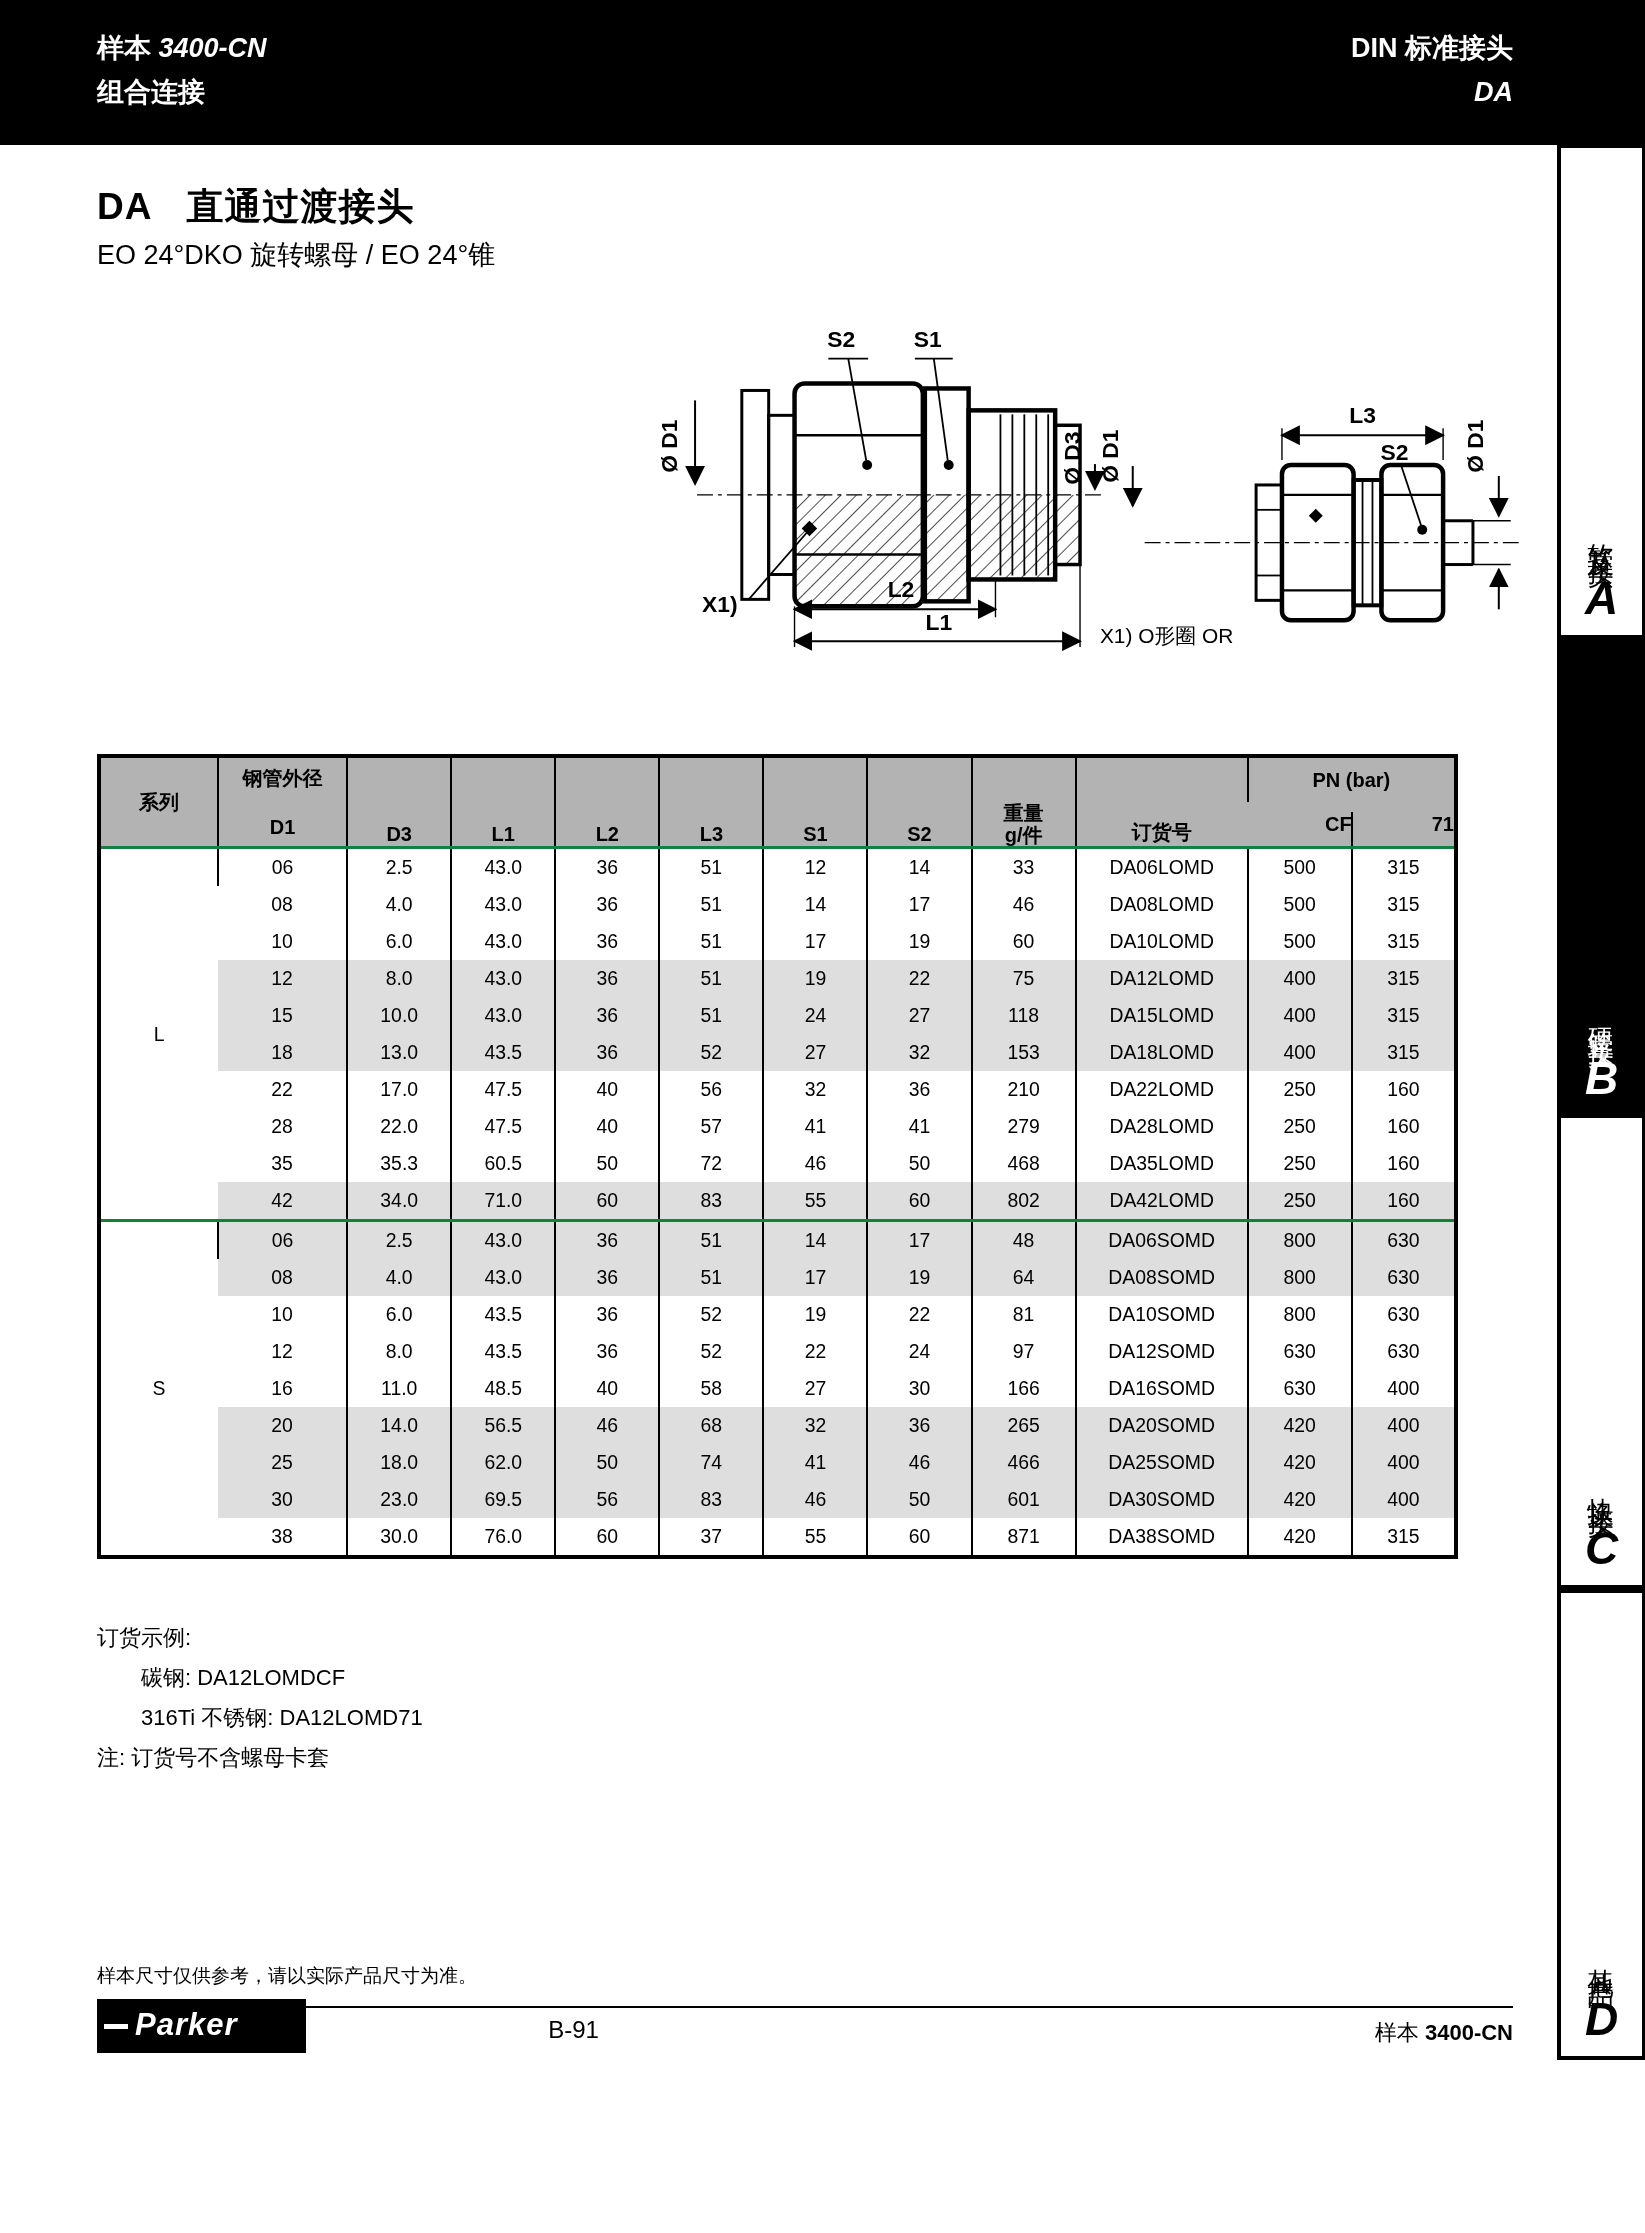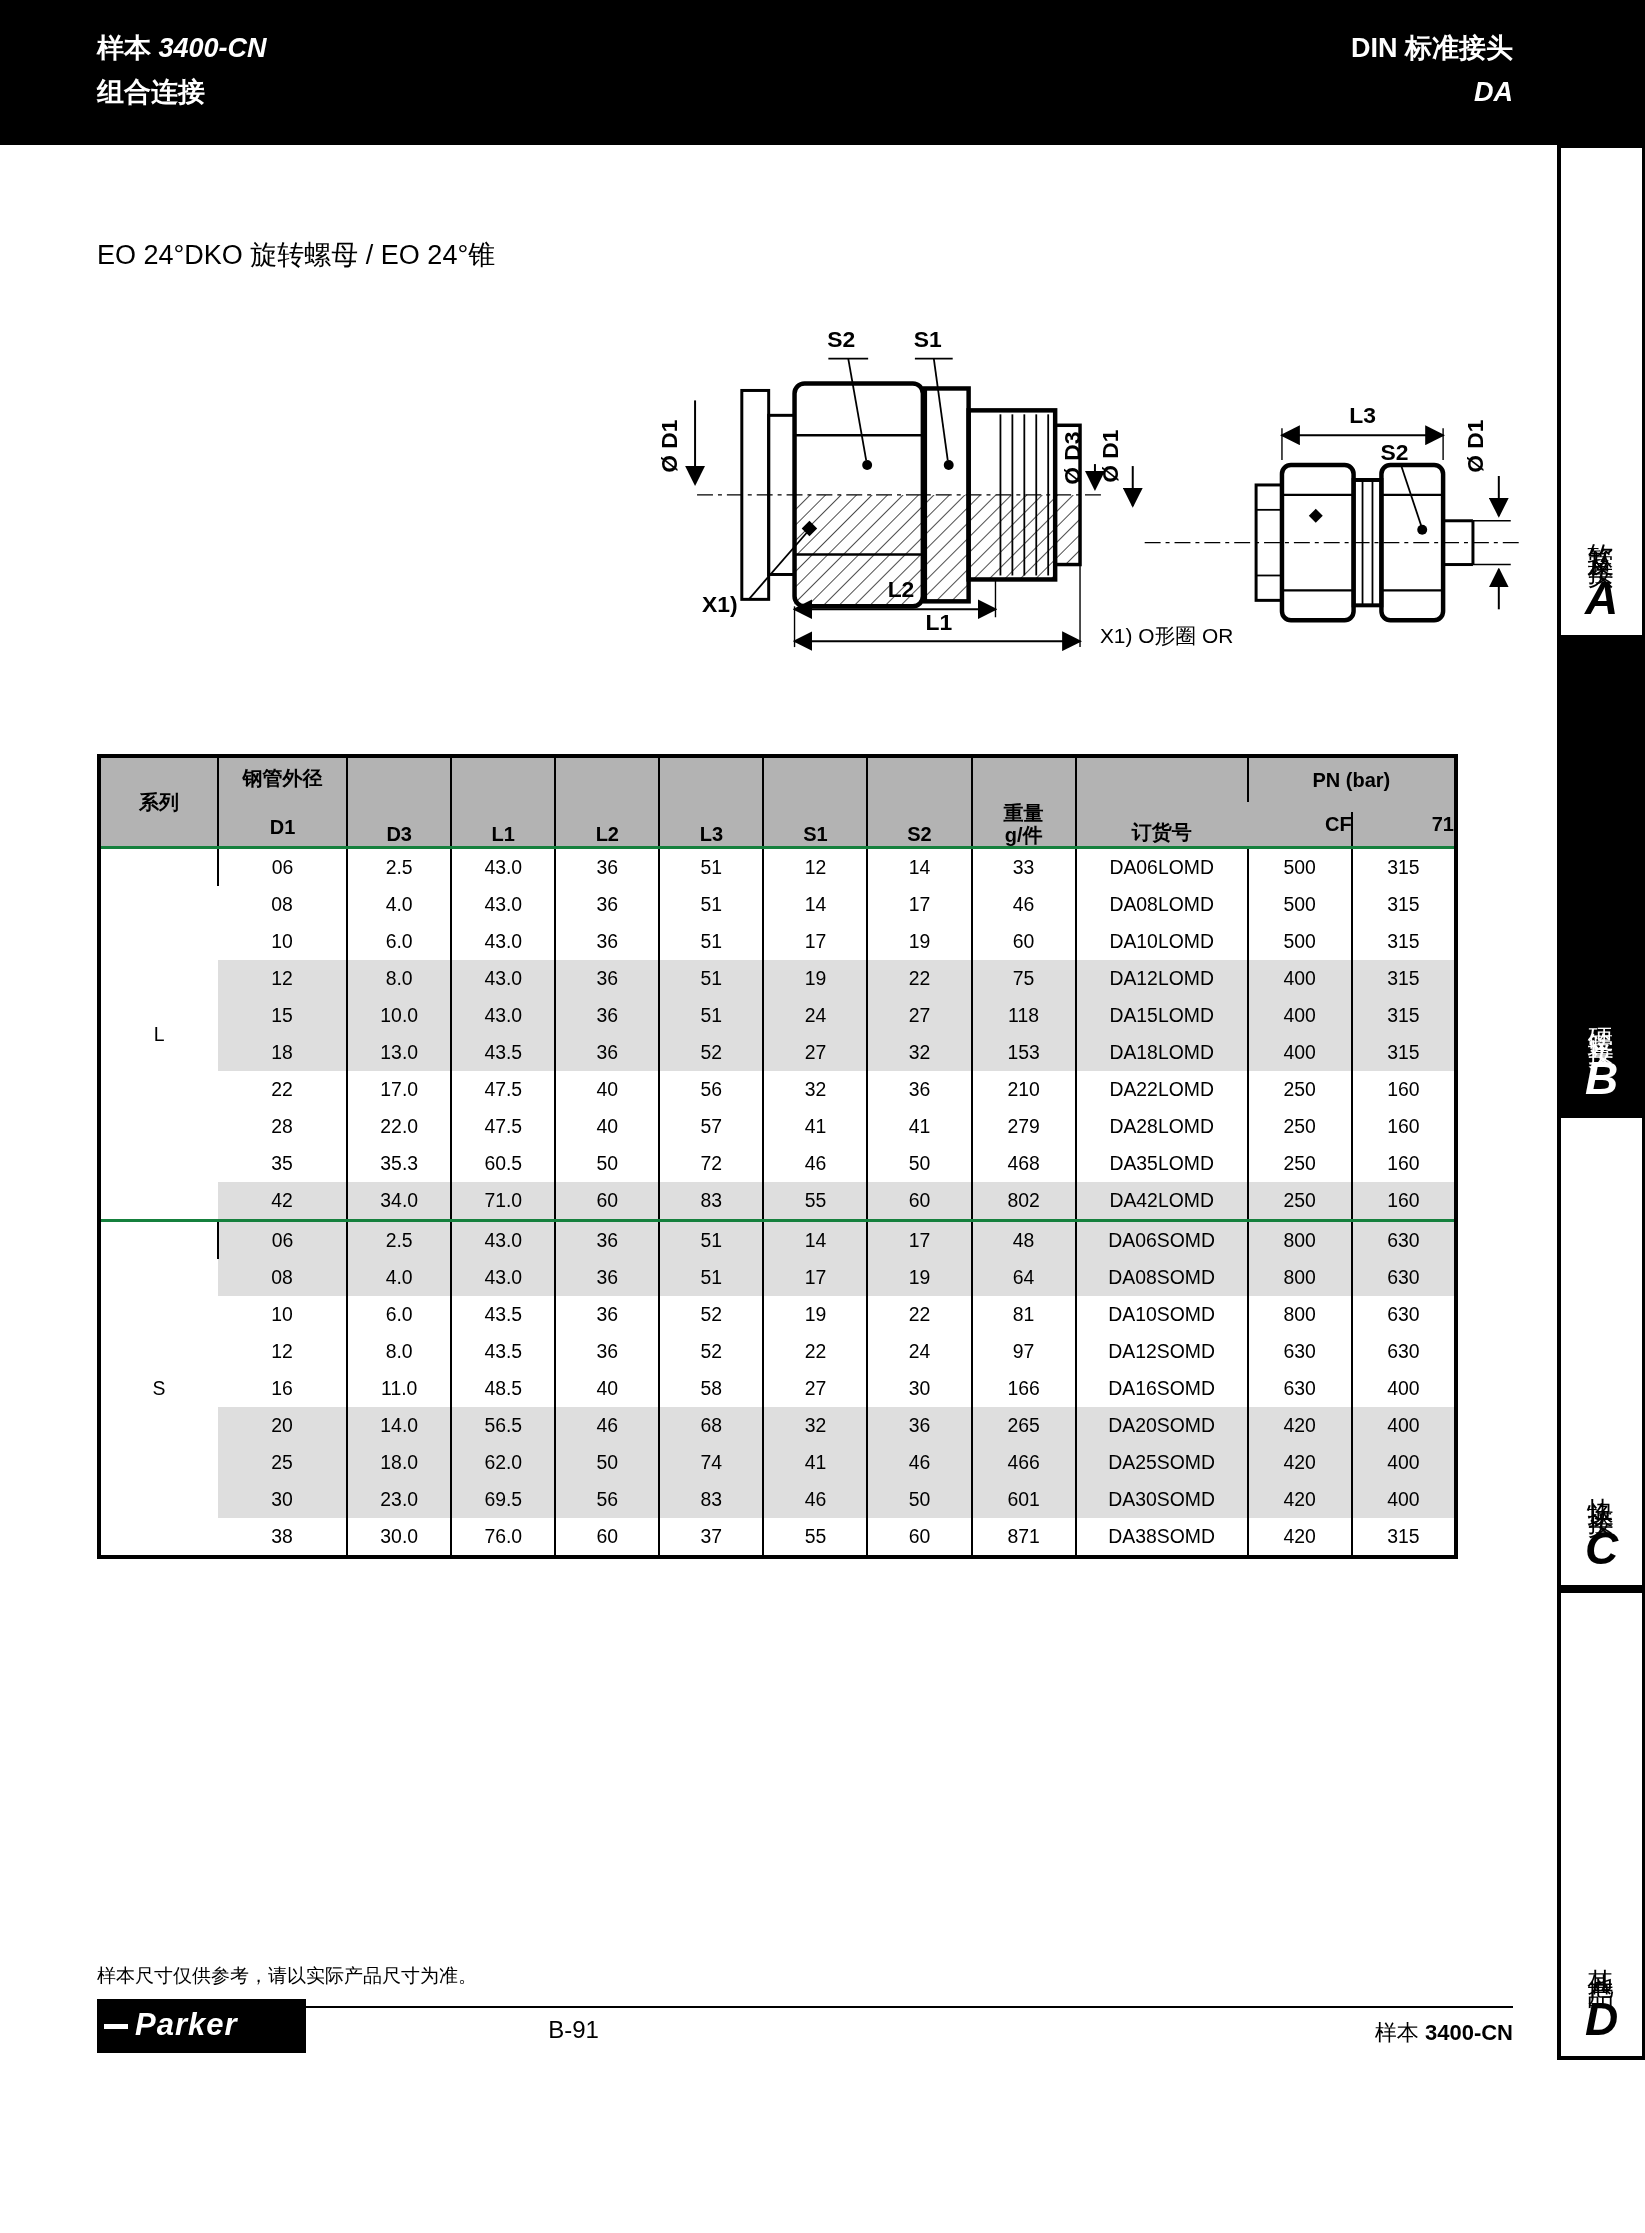--- a/index.html
+++ b/index.html
@@ -69,20 +69,23 @@
     <div class="hdr-left">
       <div><span>样本</span> <span class="num">3400-CN</span></div>
       <div>组合连接</div>
     </div>
     <div class="hdr-right">
       <div>DIN 标准接头</div>
       <div class="code">DA</div>
     </div>
   </div>
 
+  <div class="title-row">
+    <span class="code">DA</span><span>直通过渡接头</span>
+  </div>
   <div class="subtitle">EO 24°DKO 旋转螺母 / EO 24°锥</div>
 
   <svg class="drawing" width="1065" height="378" viewBox="0 0 1070 380">
     <defs>
       <pattern id="hatch" width="11" height="11" patternUnits="userSpaceOnUse" patternTransform="rotate(45)">
         <line x1="0" y1="0" x2="0" y2="11" stroke="#000" stroke-width="1.4"></line>
       </pattern>
       <marker id="arr" viewBox="0 0 10 10" refX="9" refY="5" markerWidth="10" markerHeight="10" orient="auto-start-reverse">
         <path d="M0,0 L10,5 L0,10 z" fill="#000"></path>
       </marker>
@@ -459,20 +462,26 @@
           <td>55</td>
           <td>60</td>
           <td>871</td>
           <td>DA38SOMD</td>
           <td>420</td>
           <td>315</td>
         </tr>
       </tbody>
   </table>
 
+  <div class="notes">
+    <div>订货示例:</div>
+    <div class="indent">碳钢: DA12LOMDCF</div>
+    <div class="indent">316Ti 不锈钢: DA12LOMD71</div>
+    <div>注: 订货号不含螺母卡套</div>
+  </div>
 
   <div class="side-box" style="top:144px; height:495px;">
     <span class="side-label">软管及接头</span>
     <span class="side-letter">A</span>
   </div>
   <div class="side-box dark" style="top:639px; height:476px;">
     <span class="side-label">硬管接头</span>
     <span class="side-letter">B</span>
   </div>
   <div class="side-box" style="top:1114px; height:475px;">

